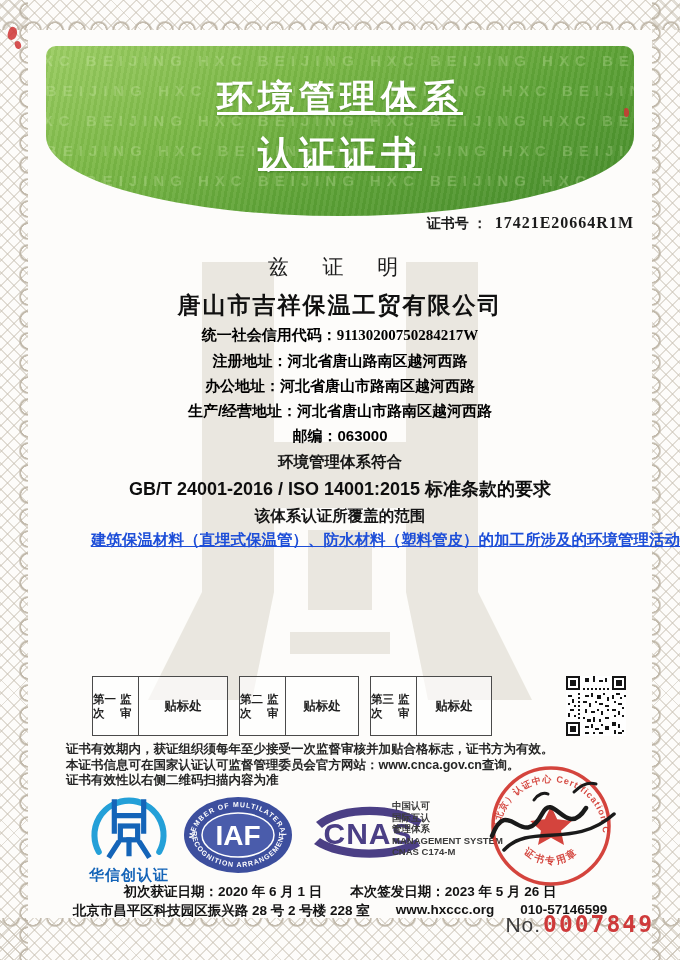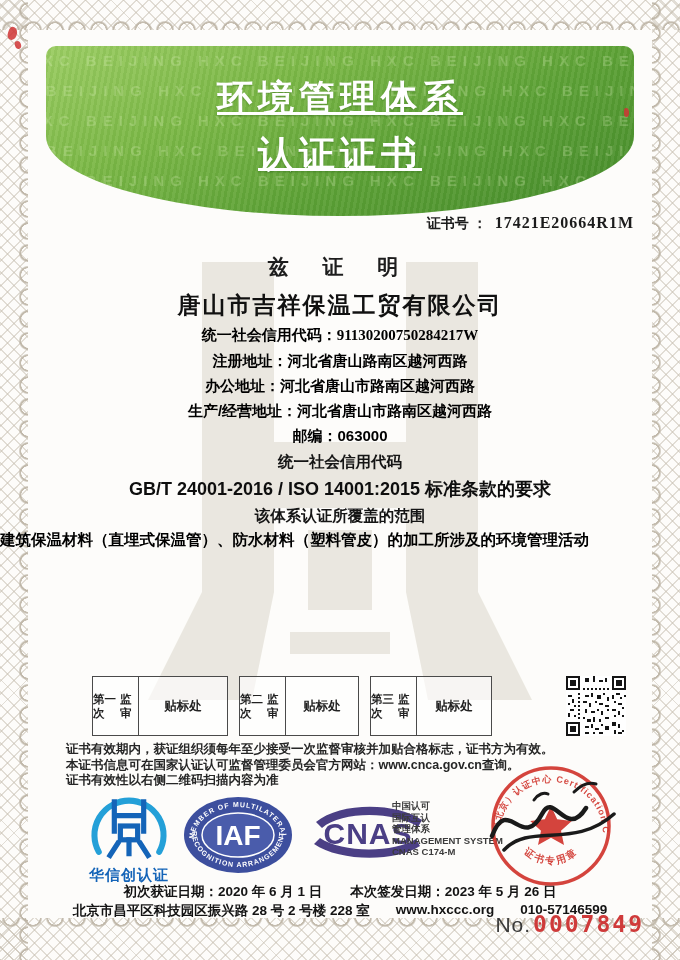--- a/index.html
+++ b/index.html
@@ -53,29 +53,29 @@
   .banner-wm { position:absolute; left:-20px; white-space:nowrap; font-weight:700; font-size:15px;
     letter-spacing:6px; color:rgba(230,248,200,.23); z-index:1; }
   .banner-title { position:absolute; width:100%; text-align:center; color:#ffffff; font-weight:700;
     font-size:36px; letter-spacing:5px; z-index:2; text-shadow:0 1px 2px rgba(30,80,10,.35);text-decoration:underline; }
   .t1 { top:28px; } .t2 { top:84px; }
 
   
   .abs { position:absolute; z-index:2; }
   .certno { top:214px; right:46px; font-size:14px; font-weight:700; color:#1c1c1c; }
   .certno .val { font-family:"Liberation Serif", serif; font-size:16px; font-weight:600; margin-left:8px; letter-spacing:1px; }
-  .certify { top:253px; left:0; width:100%; text-align:center; font-size:21px; font-weight:700; letter-spacing:14px; color:#1d1d1d; }
+  .certify { top:253px; left:0; width:100%; text-align:center; font-size:21px; font-weight:400; letter-spacing:14px; color:#1d1d1d; }
   .company { top:290px; left:0; width:100%; text-align:center; font-size:23px; font-weight:700; letter-spacing:2px; color:#111; }
   .info { top:322px; left:0; width:100%; text-align:center; font-size:15px; font-weight:600; color:#000000; }
   .info div { line-height:25px; }
   .info .val { font-family:"Liberation Serif", serif; font-weight:600; }
   .std1 { top:452px; left:0; width:100%; text-align:center; font-size:15.5px; font-weight:600; color:#151515; }
   .std2 { top:477px; left:0; width:100%; text-align:center; font-size:18px; font-weight:700; color:#0e0e0e; }
   .std3 { top:506px; left:0; width:100%; text-align:center; font-size:15.5px; font-weight:600; color:#151515; }
-  .scope { top:530px; left:0; width:100%; text-align:left; font-size:15.5px; font-weight:700; color:#000000; }
+  .scope { top:530px; left:0; width:100%; text-align:right; font-size:15.5px; font-weight:700; color:#1d4ed8;text-decoration:underline; }
 
   
   .audit { top:676px; left:92px; display:flex; gap:11px; z-index:2; }
   .audit .box { display:flex; border:1px solid #4a4a4a; height:60px; background:rgba(255,255,255,.6); }
   .audit .c1 { width:46px; border-right:1px solid #4a4a4a; display:flex; flex-direction:row;
     align-items:center; justify-content:center; font-size:11.5px; font-weight:600; color:#222; line-height:14px; }
   .audit .c2 { display:flex; align-items:center; justify-content:center; font-size:12.5px; font-weight:600; color:#222; }
   .w1 .c2 { width:88px; } .w2 .c2 { width:72px; } .w3 .c2 { width:74px; }
   .qr { position:absolute; left:566px; top:676px; width:60px; height:60px; z-index:2; }
 
@@ -89,21 +89,21 @@
   .iaf-logo { left:182px; top:795px; }
   .cnas-logo { left:302px; top:800px; }
   .acc-text { left:392px; top:800px; font-size:9.5px; line-height:11.5px; color:#3b3b3b; font-weight:600; z-index:2; }
   .seal { left:478px; top:756px; z-index:3; }
 
   
   .dates { top:883px; left:0; width:100%; display:flex; justify-content:center; gap:28px;
     font-size:13.5px; font-weight:700; color:#131313; }
   .addr { top:902px; left:0; width:100%; display:flex; justify-content:center; gap:26px;
     font-size:13.5px; font-weight:700; color:#131313; }
-  .serial { top:911px; right:36px; display:flex; align-items:baseline; z-index:3; }
+  .serial { top:911px; right:26px; display:flex; align-items:baseline; z-index:3; }
   .serial .no { font-size:21px; color:#3a3a3a; letter-spacing:1px; }
   .serial .num { font-family:"DejaVu Sans Mono", monospace; font-size:23px; font-weight:600;
     color:#cf3a3a; letter-spacing:2px; margin-left:2px; }
 </style>
 </head>
 <body>
 
 <div class="page">
 
   <div class="lace lace-top"></div>
@@ -145,21 +145,21 @@
   <div class="abs company">唐山市吉祥保温工贸有限公司</div>
 
   <div class="abs info">
     <div><span>统一社会信用代码：</span><span class="val">91130200750284217W</span></div>
     <div><span>注册地址：</span><span>河北省唐山路南区越河西路</span></div>
     <div><span>办公地址：</span><span>河北省唐山市路南区越河西路</span></div>
     <div><span>生产/经营地址：</span><span>河北省唐山市路南区越河西路</span></div>
     <div><span>邮编：</span><span>063000</span></div>
   </div>
 
-  <div class="abs std1">统一社会信用代码</div>
+  <div class="abs std1">环境管理体系符合</div>
   <div class="abs std2">GB/T 24001-2016 / ISO 14001:2015 标准条款的要求</div>
   <div class="abs std3">该体系认证所覆盖的范围</div>
   <div class="abs scope">建筑保温材料（直埋式保温管）、防水材料（塑料管皮）的加工所涉及的环境管理活动</div>
 
   <div class="abs audit">
     <div class="box w1">
       <div class="c1">
           <span>第一次</span>
           <span>监审</span>
         </div>

